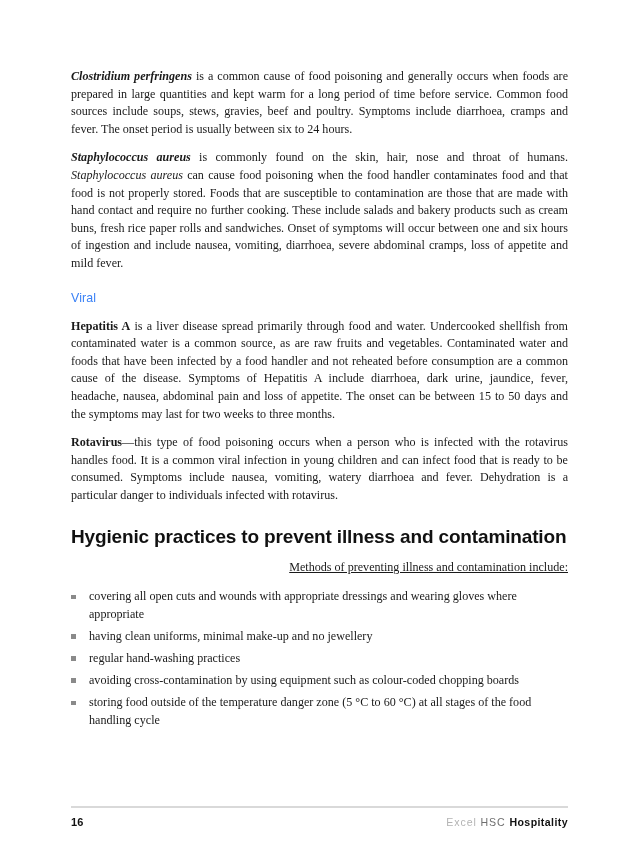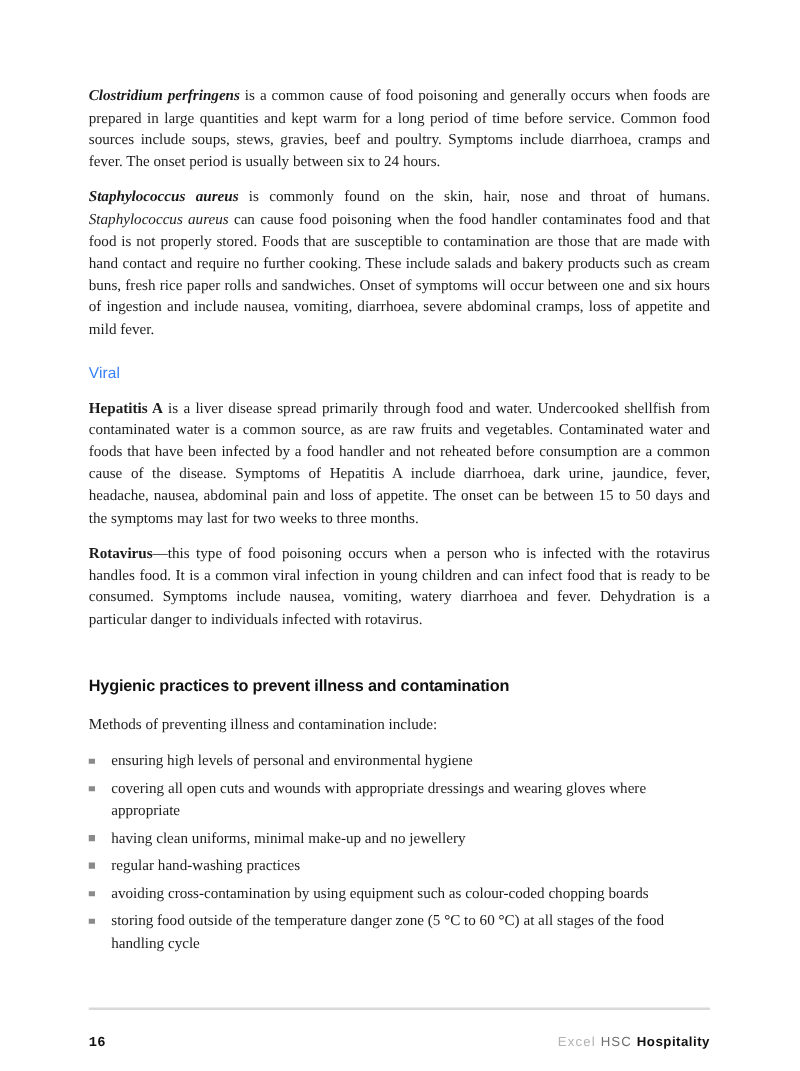--- a/index.html
+++ b/index.html
@@ -44,24 +44,24 @@
     font-family: "Liberation Sans Narrow", "Liberation Sans", sans-serif;
     font-size: 12.4px;
     font-weight: normal;
     color: #3b82f6;
     margin: 18px 0 12px 0;
     line-height: 15px;
     letter-spacing: 0.1px;
   }
   h2.section-heading {
     font-family: "Liberation Sans Narrow", "Liberation Sans", sans-serif;
-    font-size: 13px;
+    font-size: 19px;
     font-weight: bold;
     color: #111111;
-    margin: 36px 0 13px 0;
+    margin: 24px 0 13px 0;
     line-height: 18px;
     letter-spacing: -0.15px;
   }
   ul.bullet-list {
     list-style: none;
     margin: 0;
     padding: 0;
   }
   ul.bullet-list li {
     position: relative;
@@ -92,31 +92,30 @@
     height: 1.5px;
     background: #d9d9d9;
   }
   .footer-row {
     display: flex;
     align-items: baseline;
     justify-content: space-between;
     margin-top: 8px;
   }
   .page-number {
-    font-family: Liberation Mono, monospace;
+    font-family: Liberation Sans, sans-serif;
     font-size: 11px;
     font-weight: bold;
     color: #111111;
     letter-spacing: 0.2px;
   }
   .imprint {
     font-family: "Liberation Sans", sans-serif;
     font-size: 10.6px;
     letter-spacing: 0.9px;
-    margin-top: 12px;
   }
   .imprint .excel {
     color: #b3b3b3;
     font-weight: normal;
   }
   .imprint .hsc {
     color: #6e6e6e;
     font-weight: normal;
   }
   .imprint .title {
@@ -136,24 +135,23 @@
   <p class="body"><span class="term-bi">Staphylococcus aureus</span><span> is commonly found on the skin, hair, nose and throat of humans. </span><span class="term-i">Staphylococcus aureus</span><span> can cause food poisoning when the food handler contaminates food and that food is not properly stored. Foods that are susceptible to contamination are those that are made with hand contact and require no further cooking. These include salads and bakery products such as cream buns, fresh rice paper rolls and sandwiches. Onset of symptoms will occur between one and six hours of ingestion and include nausea, vomiting, diarrhoea, severe abdominal cramps, loss of appetite and mild fever.</span></p>
 
   <h3 class="sub-heading">Viral</h3>
 
   <p class="body"><span class="term-b">Hepatitis A</span><span> is a liver disease spread primarily through food and water. Undercooked shellfish from contaminated water is a common source, as are raw fruits and vegetables. Contaminated water and foods that have been infected by a food handler and not reheated before consumption are a common cause of the disease. Symptoms of Hepatitis A include diarrhoea, dark urine, jaundice, fever, headache, nausea, abdominal pain and loss of appetite. The onset can be between 15 to 50 days and the symptoms may last for two weeks to three months.</span></p>
 
   <p class="body"><span class="term-b">Rotavirus</span><span>—this type of food poisoning occurs when a person who is infected with the rotavirus handles food. It is a common viral infection in young children and can infect food that is ready to be consumed. Symptoms include nausea, vomiting, watery diarrhoea and fever. Dehydration is a particular danger to individuals infected with rotavirus.</span></p>
 
   <h2 class="section-heading">Hygienic practices to prevent illness and contamination</h2>
 
-  <p class="body" style="text-align:left;">Methods of preventing illness and contamination include:</p>
+  <p class="body" style="text-align:right;text-decoration:underline;">Methods of preventing illness and contamination include:</p>
 
   <ul class="bullet-list">
-    <li><span class="sq"></span><span>ensuring high levels of personal and environmental hygiene</span></li>
     <li><span class="sq"></span><span>covering all open cuts and wounds with appropriate dressings and wearing gloves where appropriate</span></li>
     <li><span class="sq"></span><span>having clean uniforms, minimal make-up and no jewellery</span></li>
     <li><span class="sq"></span><span>regular hand-washing practices</span></li>
     <li><span class="sq"></span><span>avoiding cross-contamination by using equipment such as colour-coded chopping boards</span></li>
     <li><span class="sq"></span><span>storing food outside of the temperature danger zone (5 °C to 60 °C) at all stages of the food handling cycle</span></li>
   </ul>
 
 </div>
 
 <div class="footer">

